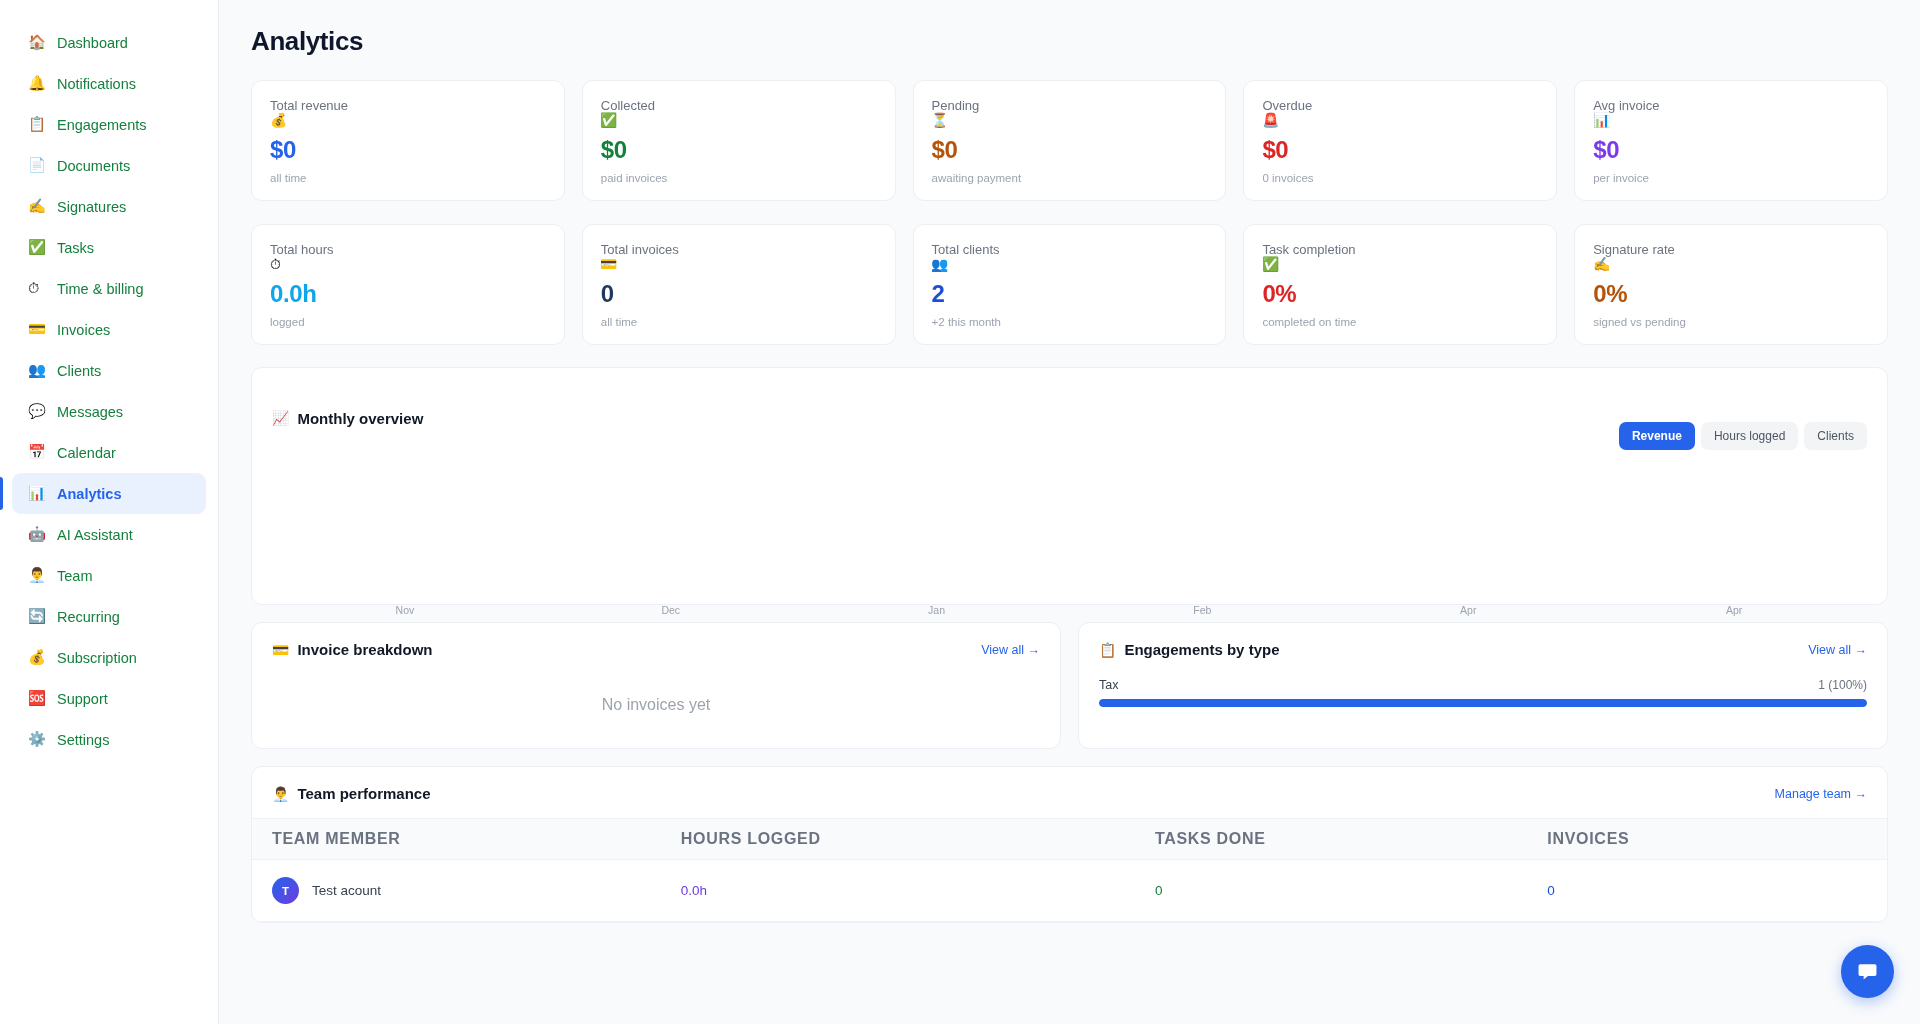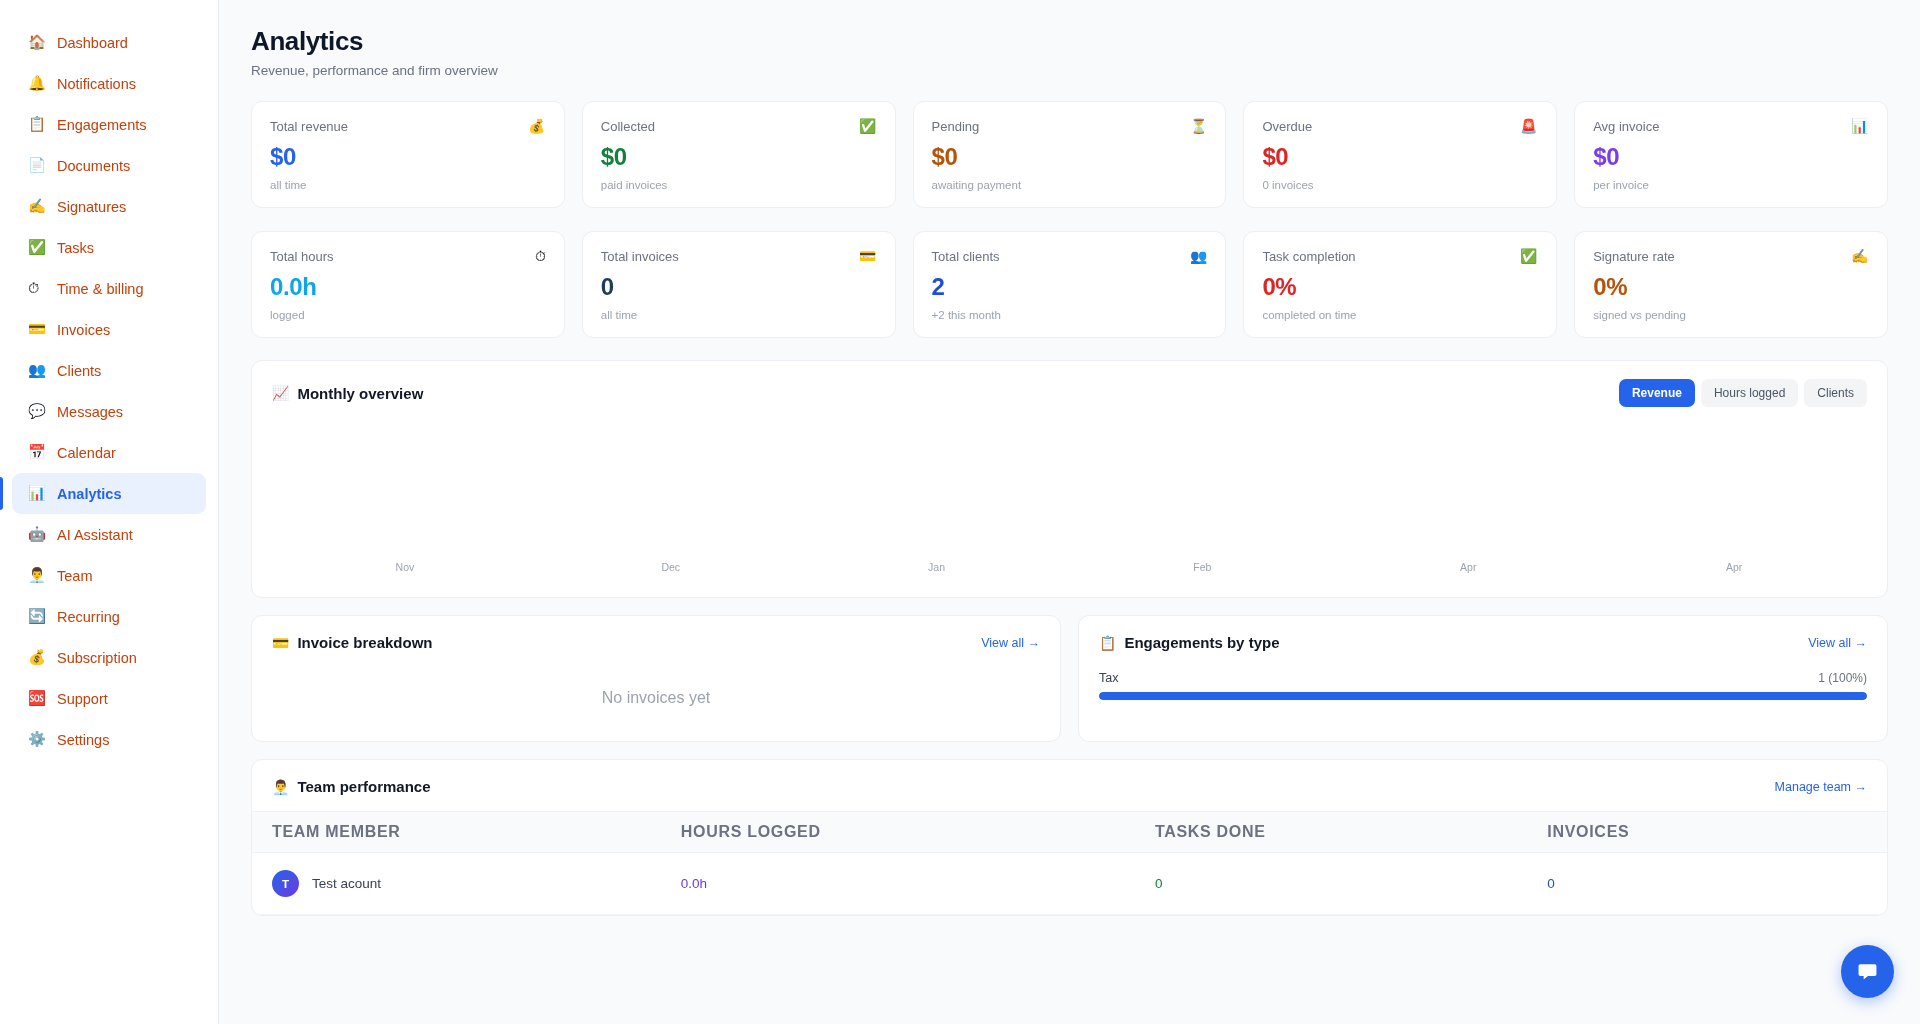--- a/index.html
+++ b/index.html
@@ -26,21 +26,21 @@
     border-radius: 9px;
     cursor: pointer;
     position: relative;
   }
   .nav-item .nav-icon {
     width: 20px; font-size: 14.5px; line-height: 1;
     flex: 0 0 20px; text-align: left;
     filter: saturate(1);
   }
   .nav-item .nav-label {
-    font-size: 14.5px; color: #c2410c; margin-left: 9px;
+    font-size: 14.5px; color: #15803d; margin-left: 9px;
     white-space: nowrap;
   }
   .nav-item.active { background: #eaf1fe; }
   .nav-item.active .nav-label { color: #2563eb; font-weight: 600; }
   .nav-item.active::before {
     content: ""; position: absolute; left: -12px; top: 4px;
     width: 3px; height: 33px; background: #2563eb; border-radius: 0 3px 3px 0;
   }
 
   
@@ -59,36 +59,36 @@
   }
 
   
   .kpi-row { display: flex; gap: 17px; margin-top: 23px; }
   .kpi-card {
     flex: 1 1 0; background: #ffffff;
     border: 1px solid #eceff3; border-radius: 11px;
     padding: 17px 18px 16px 18px;
     min-height: 100px;
   }
-  .kpi-top { display: flex; align-items: flex-start; justify-content: space-between; }
+  .kpi-top { display: flex; align-items: flex-start; justify-content: space-between; flex-direction: column; }
   .kpi-label { font-size: 13px; color: #6b7280; }
   .kpi-icon { font-size: 14px; line-height: 1; }
   .kpi-value { font-size: 24px; font-weight: 700; margin-top: 9px; letter-spacing: -0.4px; }
   .kpi-hint { font-size: 11.5px; color: #9ca3af; margin-top: 8px; }
 
   
   .panel {
     background: #ffffff; border: 1px solid #eceff3;
     border-radius: 11px;
   }
   #chart-panel { margin-top: 22px; padding: 18px 20px 16px 20px; height: 238px; }
   .panel-head { display: flex; align-items: center; justify-content: space-between; }
   .panel-title { font-size: 15px; font-weight: 700; color: #111827; display: flex; align-items: center; gap: 8px; }
   .panel-title .t-icon { font-size: 14px; }
-  .seg-group { display: flex; gap: 6px; }
+  .seg-group { display: flex; gap: 6px; margin-top: 36px; }
   .seg {
     font-size: 12px; padding: 7px 13px; border-radius: 7px;
     background: #f3f4f6; color: #4b5563; border: none; cursor: pointer;
     font-family: "Liberation Sans", sans-serif;
   }
   .seg.active { background: #2563eb; color: #ffffff; font-weight: 600; }
   .chart-area { position: relative; height: 150px; margin-top: 16px; }
   .chart-plot { position: absolute; left: 0; right: 0; top: 0; bottom: 22px; }
   .chart-axis {
     position: absolute; left: 0; right: 0; bottom: 0;
@@ -225,21 +225,20 @@
       </div>
       <div class="nav-item">
         <span class="nav-icon">⚙️</span>
         <span class="nav-label">Settings</span>
       </div>
     </nav>
 
   <main id="main">
 
     <h1 class="page-title">Analytics</h1>
-    <div class="page-sub">Revenue, performance and firm overview</div>
 
     <div class="kpi-row" id="kpi-row-1">
         <div class="kpi-card">
           <div class="kpi-top">
             <span class="kpi-label">Total revenue</span>
             <span class="kpi-icon">💰</span>
           </div>
           <div class="kpi-value" style="color:#2563eb">$0</div>
           <div class="kpi-hint">all time</div>
         </div>

